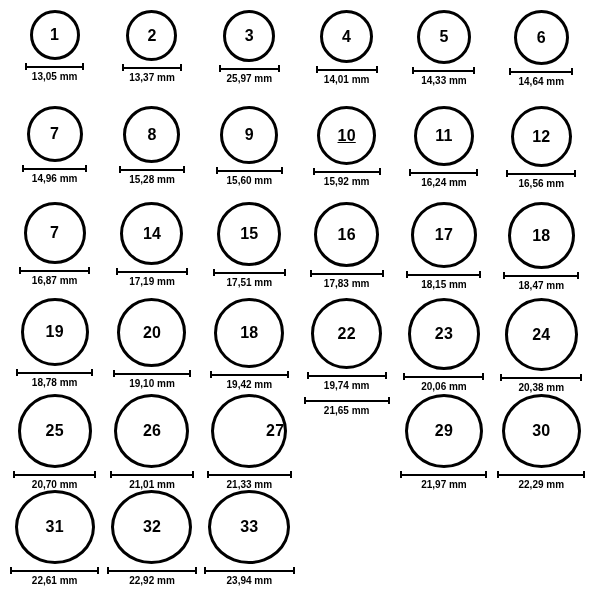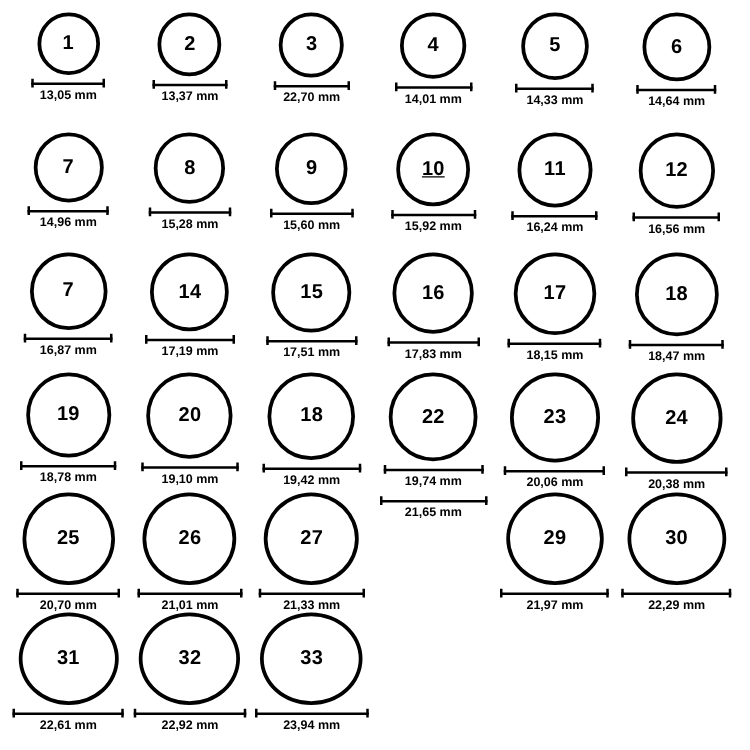--- a/index.html
+++ b/index.html
@@ -125,21 +125,21 @@
       <div class="ring-cell">
         <div class="ring-circle" style="width: 52px; height: 52px;">
           <span class="ring-size-label">3</span>
         </div>
         <div class="measure">
           <div class="measure-bar" style="width: 61px;">
             <span class="tick-left"></span>
             <span class="line"></span>
             <span class="tick-right"></span>
           </div>
-          <div class="measure-text">22,70 mm</div>
+          <div class="measure-text">25,97 mm</div>
         </div>
       </div>
       <div class="ring-cell">
         <div class="ring-circle" style="width: 53px; height: 53px;">
           <span class="ring-size-label">4</span>
         </div>
         <div class="measure">
           <div class="measure-bar" style="width: 62px;">
             <span class="tick-left"></span>
             <span class="line"></span>
@@ -436,21 +436,21 @@
         <div class="measure">
           <div class="measure-bar" style="width: 84px;">
             <span class="tick-left"></span>
             <span class="line"></span>
             <span class="tick-right"></span>
           </div>
           <div class="measure-text">21,01 mm</div>
         </div>
       </div>
       <div class="ring-cell">
-        <div class="ring-circle" style="width: 76px; height: 76px;">
+        <div class="ring-circle" style="width: 76px; height: 76px; justify-content: flex-end;">
           <span class="ring-size-label">27</span>
         </div>
         <div class="measure">
           <div class="measure-bar" style="width: 85px;">
             <span class="tick-left"></span>
             <span class="line"></span>
             <span class="tick-right"></span>
           </div>
           <div class="measure-text">21,33 mm</div>
         </div>

